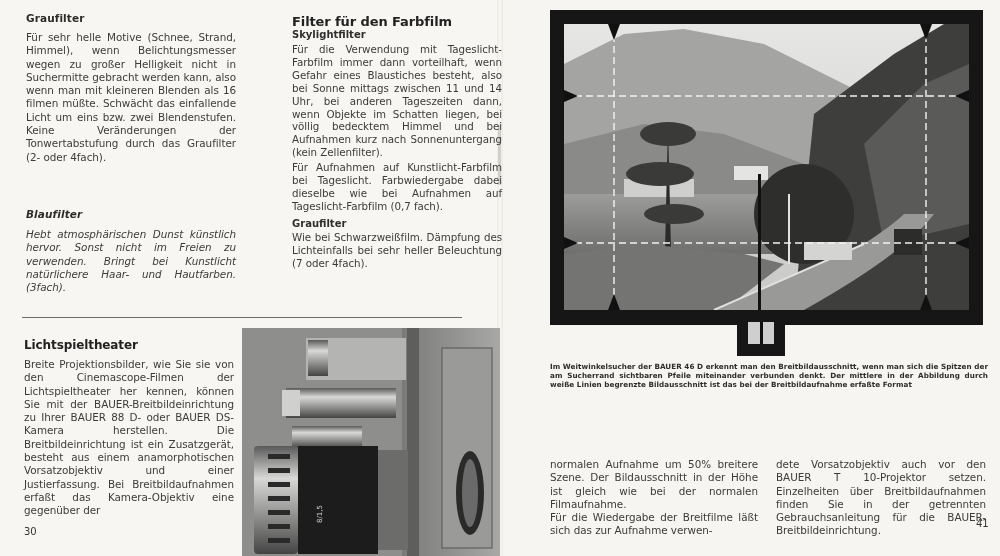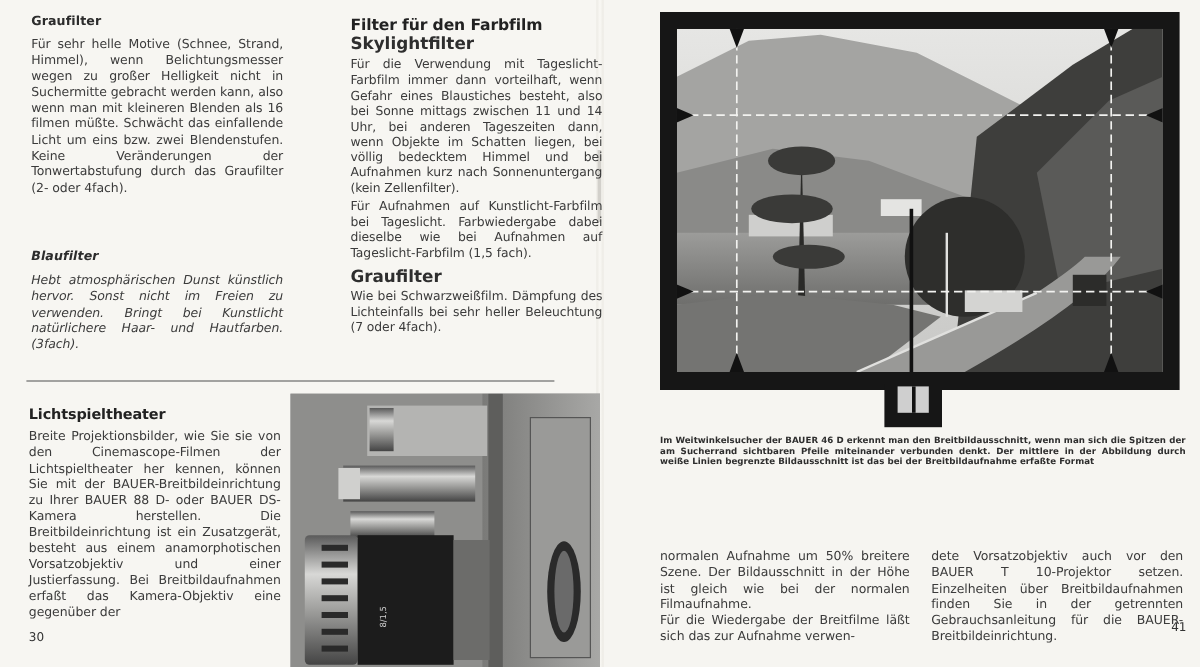--- a/index.html
+++ b/index.html
@@ -9,21 +9,21 @@
   .page { position:absolute; top:0; height:556px; background:#f7f6f2; }
   .page-left { left:0; width:500px; }
   .page-right { left:500px; width:500px; background:#f6f5f1; }
   .gutter { position:absolute; left:497px; top:0; width:6px; height:556px;
             background:linear-gradient(90deg,#eceae4,#f9f8f4,#ebe9e3); }
   .gutter-mark { position:absolute; left:498px; top:125px; width:3px; height:60px; background:#d2d0cb; }
 
   .blk { position:absolute; }
   .h3 { font-weight:bold; font-size:10.5px; color:#2c2c2c; letter-spacing:0.1px; }
   .h2 { font-weight:bold; font-size:13px; color:#222; letter-spacing:-0.1px; }
-  .h4 { font-weight:bold; font-size:14px; color:#2e2e2e; }
+  .h4 { font-weight:bold; font-size:10px; color:#2e2e2e; }
   .p  { font-size:10.4px; line-height:13.3px; text-align:justify; color:#3b3b3b; letter-spacing:-0.05px;margin-top:40px; }
   .p.tight { font-size:10.3px; line-height:12.9px; }
 
   .divider { position:absolute; left:22px; top:317px; width:440px; height:1px; background:#6b6b6b; }
 
   .page-num { position:absolute; font-size:10px; color:#333; }
 
   
   .camera { position:absolute; left:242px; top:328px; width:258px; height:228px; overflow:hidden;
             background:linear-gradient(90deg,#8a8a88 0%,#9c9c9a 30%,#7c7c7a 55%,#6a6a68 70%,#8c8c8a 100%); }
@@ -53,21 +53,21 @@
 
 <div class="blk" style="left:26px;top:208px;width:210px;font-style:italic;">
   <div class="h3">Blaufilter</div>
   <div class="p" style="margin-top:8px;">Hebt atmosphärischen Dunst künstlich hervor. Sonst nicht im Freien zu verwenden. Bringt bei Kunstlicht natürlichere Haar- und Hautfarben. (3fach).</div>
 </div>
 
 <div class="blk" style="left:254px;top:14px;width:210px;margin-left:38px;">
   <div class="h2">Filter für den Farbfilm</div>
   <div class="h4" style="margin-top:0px;">Skylightfilter</div>
   <div class="p tight" style="margin-top:3px;">Für die Verwendung mit Tageslicht-Farbfilm immer dann vorteilhaft, wenn Gefahr eines Blaustiches besteht, also bei Sonne mittags zwischen 11 und 14 Uhr, bei anderen Tageszeiten dann, wenn Objekte im Schatten liegen, bei völlig bedecktem Himmel und bei Aufnahmen kurz nach Sonnenuntergang (kein Zellenfilter).</div>
-  <div class="p tight" style="margin-top:2px;">Für Aufnahmen auf Kunstlicht-Farbfilm bei Tageslicht. Farbwiedergabe dabei dieselbe wie bei Aufnahmen auf Tageslicht-Farbfilm (1,5 fach).</div>
+  <div class="p tight" style="margin-top:2px;">Für Aufnahmen auf Kunstlicht-Farbfilm bei Tageslicht. Farbwiedergabe dabei dieselbe wie bei Aufnahmen auf Tageslicht-Farbfilm (0,7 fach).</div>
   <div class="h4" style="margin-top:5px;">Graufilter</div>
   <div class="p tight" style="margin-top:2px;">Wie bei Schwarzweißfilm. Dämpfung des Lichteinfalls bei sehr heller Beleuchtung (7 oder 4fach).</div>
 </div>
 
 <div class="divider"></div>
 
 <div class="blk" style="left:24px;top:338px;width:210px;">
   <div class="h2" style="font-size:12px;">Lichtspieltheater</div>
   <div class="p" style="margin-top:6px;">Breite Projektionsbilder, wie Sie sie von den Cinemascope-Filmen der Lichtspieltheater her kennen, können Sie mit der BAUER-Breitbildeinrichtung zu Ihrer BAUER 88 D- oder BAUER DS-Kamera herstellen. Die Breitbildeinrichtung ist ein Zusatzgerät, besteht aus einem anamorphotischen Vorsatzobjektiv und einer Justierfassung. Bei Breitbildaufnahmen erfaßt das Kamera-Objektiv eine gegenüber der</div>
 </div>

